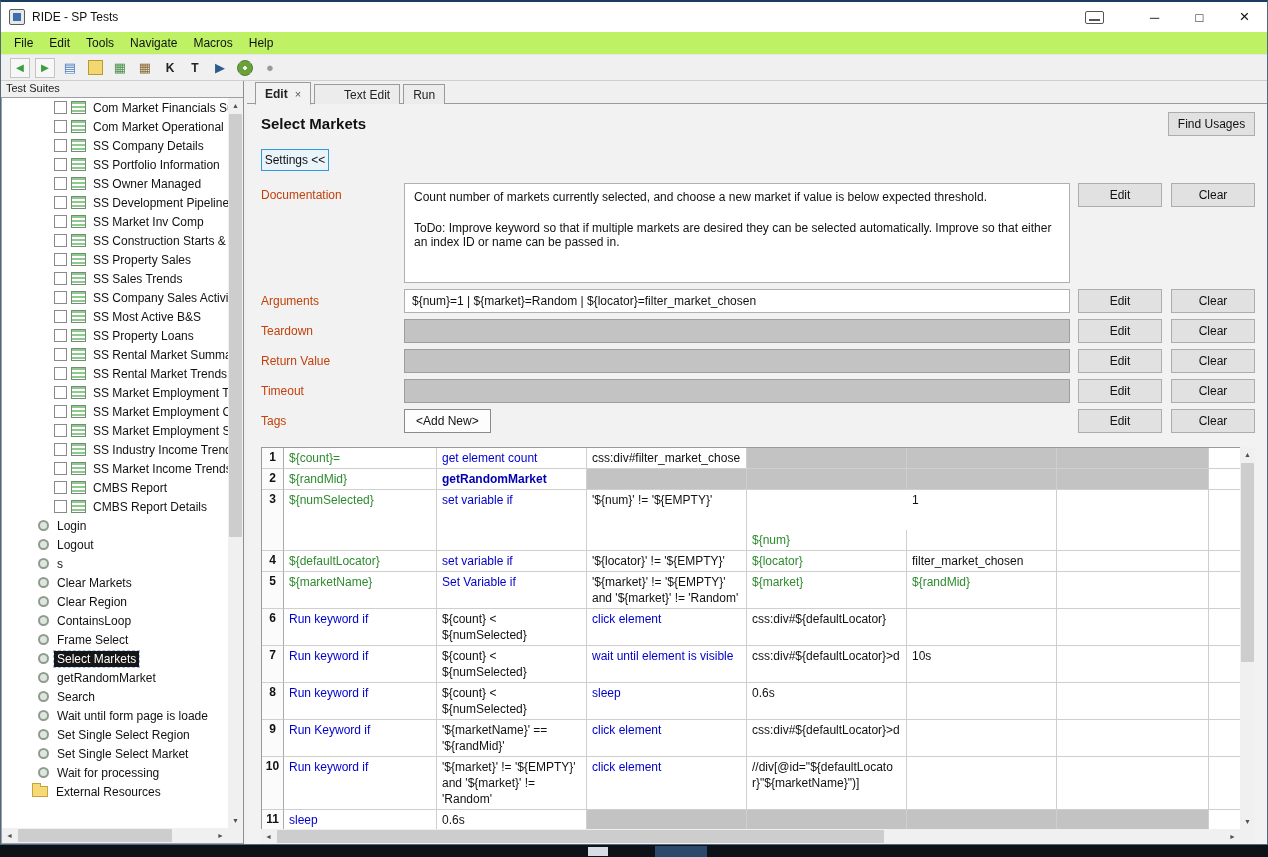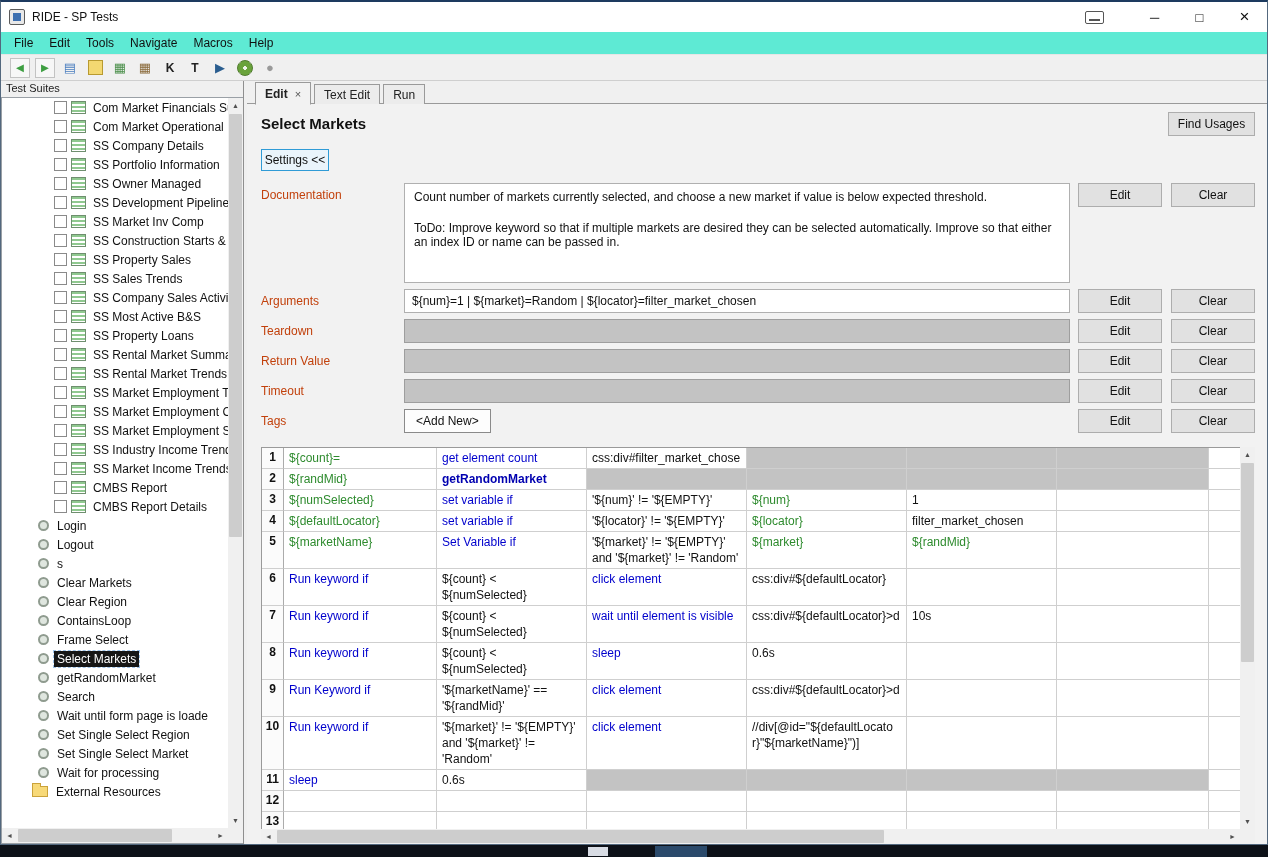--- a/index.html
+++ b/index.html
@@ -12,21 +12,21 @@
   .app-icon { width:16px; height:16px; border:1px solid #5a5a5a; background:#e8e8e8; border-radius:2px; position:relative; flex:none; }
   .app-icon::after { content:""; position:absolute; inset:3px; background:#3c6fb0; }
   .win-title { font-size:12px; color:#111; margin-left:7px; }
   .tbar-right { margin-left:auto; display:flex; align-items:center; height:100%; }
   .kb-icon { width:19px; height:13px; border:1px solid #555; border-radius:2px; margin-right:28px; position:relative; }
   .kb-icon::after { content:""; position:absolute; left:3px; right:3px; bottom:2px; height:2px; background:#555; }
   .win-btn { width:45px; height:100%; display:flex; align-items:center; justify-content:center; font-size:13px; color:#111; }
   .win-btn.close { font-size:17px; }
 
   
-  .menubar { height:22px; background:#5eead4; display:flex; align-items:center; padding-left:5px; flex:none; }
+  .menubar { height:22px; background:#bef264; display:flex; align-items:center; padding-left:5px; flex:none; }
   .menu-item { font-size:12px; color:#111; padding:2px 8px; }
   .toolbar { height:27px; background:#f0f0f0; border-top:1px solid #e6e6e6; border-bottom:1px solid #cfcfcf; display:flex; align-items:center; padding-left:9px; gap:5px; flex:none; }
   .tb-icon { width:20px; height:20px; display:flex; align-items:center; justify-content:center; font-size:13px; line-height:1; }
   .tb-back, .tb-forward { border:1px solid #c3c3c3; background:#f7f7f7; }
   .tb-bold { font-weight:bold; font-size:12px; }
   .tb-save::after { content:""; width:13px; height:13px; background:#f3d871; border:1px solid #b89a30; }
   .tb-settings-gear::after { content:""; width:14px; height:14px; border-radius:50%;
      background:radial-gradient(circle, #eef3ea 0 2px, #69a23b 2px 7px, rgba(0,0,0,0) 7px); border:1px solid #4e7a2c; }
 
   
@@ -339,21 +339,21 @@
         </div>
       </div>
 
       <div class="edit-panel">
         <div class="tabbar" id="tabbar">
             <div class="tab active">
               <div style="display: inline;">Edit</div>
               <div class="tab-close">×</div>
             </div>
             <div class="tab">
-              <div style="display: inline;">Text Edit</div>
+              <div style="display: inline; margin-left: 20px;">Text Edit</div>
             </div>
             <div class="tab">
               <div style="display: inline;">Run</div>
             </div>
           </div>
 
         <div class="content">
           <div class="page-header">
             <div class="page-title">Select Markets</div>
             <div class="btn find-usages">Find Usages</div>
@@ -445,21 +445,21 @@
                   <div class="g-cell gray" style="width: 160px;"></div>
                   <div class="g-cell gray" style="width: 150px;"></div>
                   <div class="g-cell gray" style="width: 152px;"></div>
                   <div class="g-cell g-extra" style="flex: 1 1 0%;"></div>
                 </div>
                 <div class="g-row">
                   <div class="g-num">3</div>
                   <div class="g-cell var" style="width: 153px;">${numSelected}</div>
                   <div class="g-cell kw" style="width: 150px;">set variable if</div>
                   <div class="g-cell nw" style="width: 160px;">'${num}' != '${EMPTY}'</div>
-                  <div class="g-cell var" style="width: 160px;">${num}</div>
+                  <div class="g-cell var" style="width: 160px; margin-top: 40px;">${num}</div>
                   <div class="g-cell" style="width: 150px;">1</div>
                   <div class="g-cell" style="width: 152px;"></div>
                   <div class="g-cell g-extra" style="flex: 1 1 0%;"></div>
                 </div>
                 <div class="g-row">
                   <div class="g-num">4</div>
                   <div class="g-cell var" style="width: 153px;">${defaultLocator}</div>
                   <div class="g-cell kw" style="width: 150px;">set variable if</div>
                   <div class="g-cell nw" style="width: 160px;">'${locator}' != '${EMPTY}'</div>
                   <div class="g-cell var" style="width: 160px;">${locator}</div>

